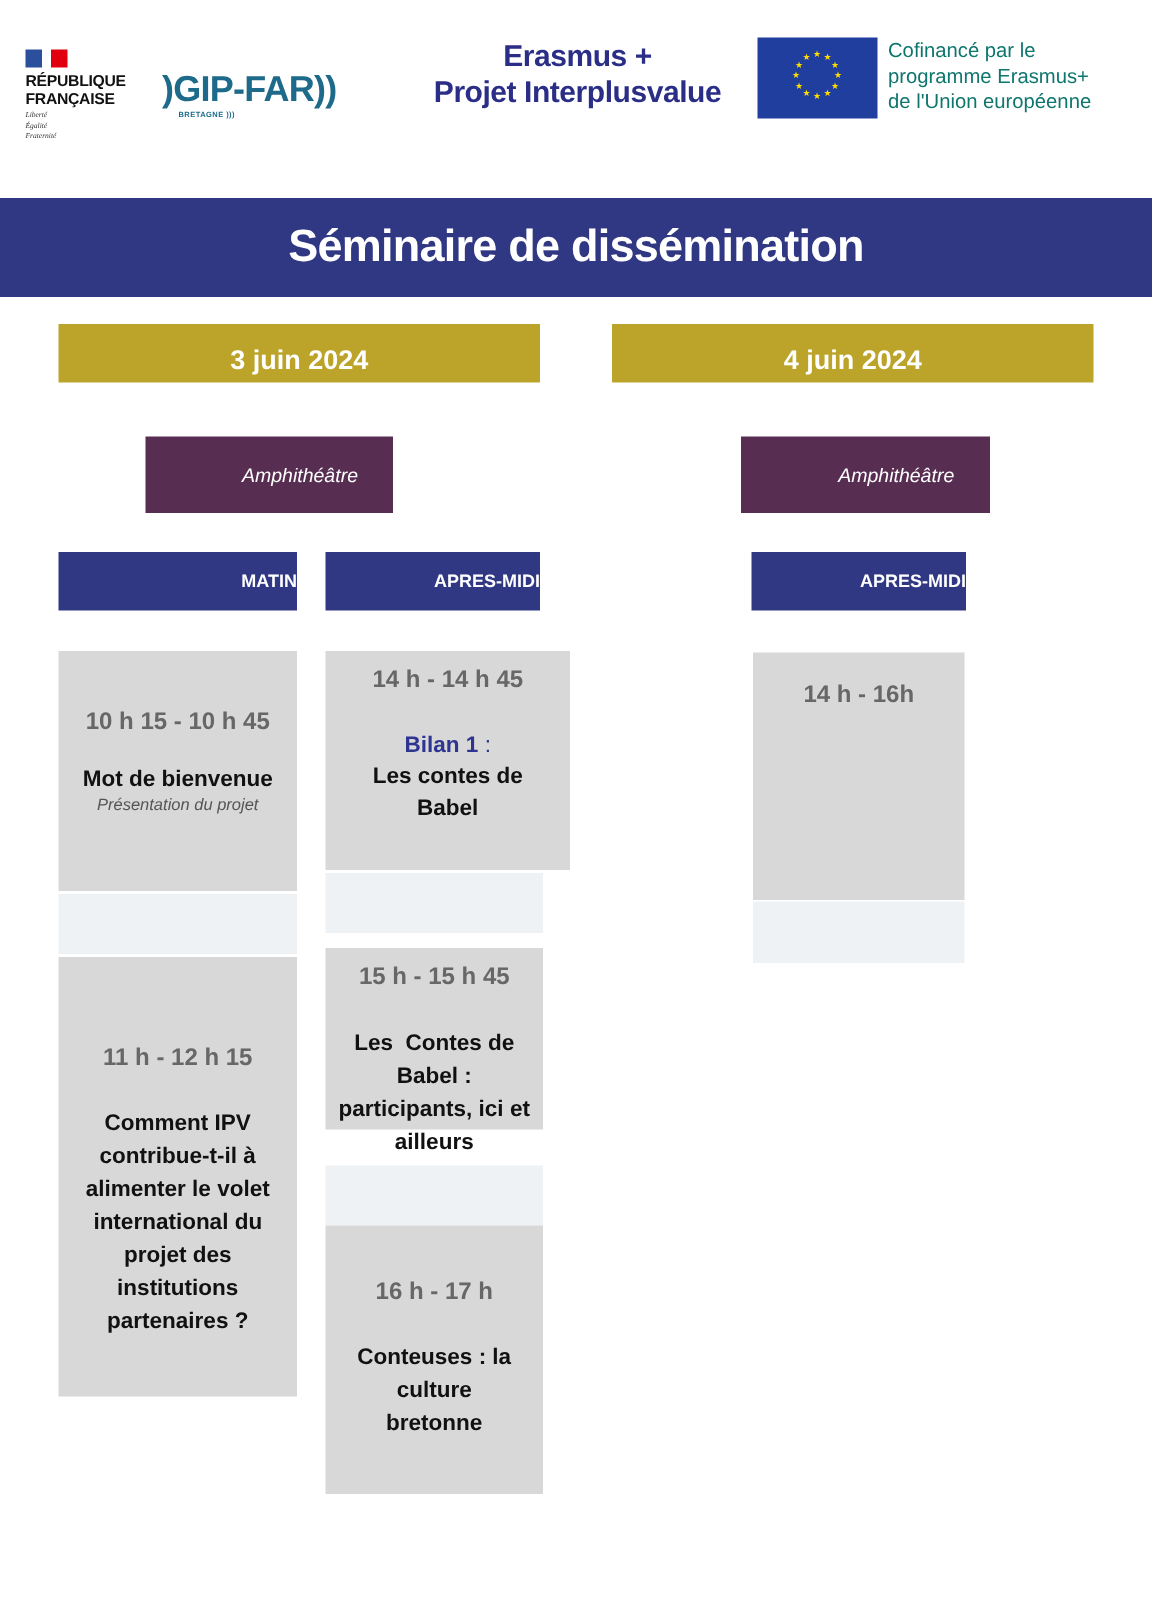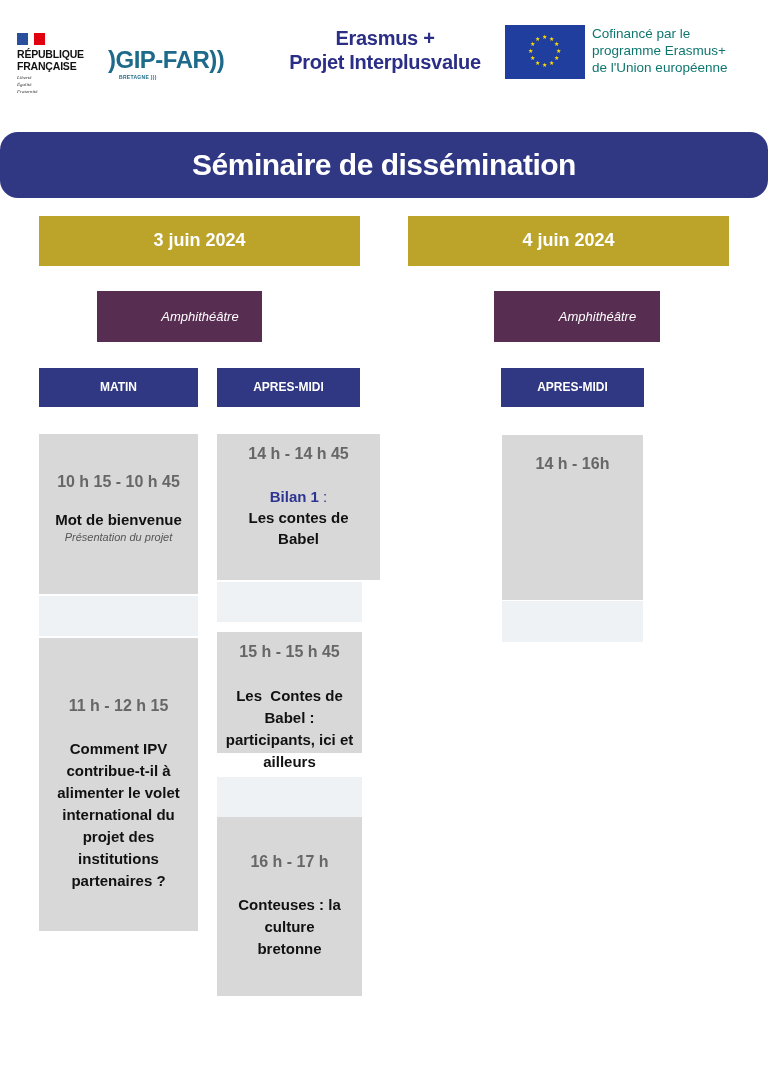--- a/index.html
+++ b/index.html
@@ -18,25 +18,25 @@
   .gip { left: 108px; top: 46px; font-size: 24px; font-weight: bold; color: #1d6a8a; letter-spacing: -0.5px; font-family: "Liberation Sans", sans-serif; }
   .gip-sub { left: 119px; top: 74px; font-size: 5px; font-weight: bold; color: #1d6a8a; letter-spacing: 0.3px; }
 
   .projet { left: 272px; top: 26px; width: 226px; text-align: center; font-size: 20px; font-weight: bold; color: #2b2e86; line-height: 24px; letter-spacing: -0.3px; }
 
   .eu-flag { left: 505px; top: 25px; width: 80px; height: 54px; background: #1f3e9e; }
   .eu-star { position: absolute; color: #ffdd00; font-size: 6px; line-height: 6px; }
   .eu-text { left: 592px; top: 25px; font-size: 13.5px; line-height: 17px; color: #0f766e; }
 
   
-  .banner { left: 0; top: 132px; width: 768px; height: 66px; background: #303783; color: #fff; text-align: center; font-size: 30px; font-weight: bold; line-height: 66px; letter-spacing: -0.5px; border-radius: 18px; }
+  .banner { left: 0; top: 132px; width: 768px; height: 66px; background: #303783; color: #fff; text-align: center; font-size: 30px; font-weight: bold; line-height: 66px; letter-spacing: -0.5px; }
 
-  .day { top: 216px; height: 50px; background: #bca42a; color: #fff; text-align: center; font-size: 18px; font-weight: bold; line-height: 49px; }
+  .day { top: 216px; height: 39px; background: #bca42a; color: #fff; text-align: center; font-size: 18px; font-weight: bold; line-height: 49px; }
   .venue { top: 291px; height: 51px; background: #572e52; color: #fff; text-align: center; font-style: italic; font-size: 13px; line-height: 51px; padding-left: 41px; }
-  .period { top: 368px; height: 39px; background: #303783; color: #fff; text-align: center; font-size: 12px; font-weight: bold; line-height: 39px; }
+  .period { top: 368px; height: 39px; background: #303783; color: #fff; text-align: right; font-size: 12px; font-weight: bold; line-height: 39px; }
 
   .card { background: #d8d8d8; text-align: center; display: flex; flex-direction: column; align-items: center; }
   .gap { background: #eef2f5; }
   .time { font-size: 16px; font-weight: bold; color: #676767; line-height: 20px; }
   .title { font-size: 15px; font-weight: bold; color: #111; line-height: 21px; }
   .sub { font-size: 11px; font-style: italic; color: #555; line-height: 14px; }
   .accent { color: #2e3591; }
   .colon { font-weight: normal; color: #2e3591; }
 </style>
 </head>

